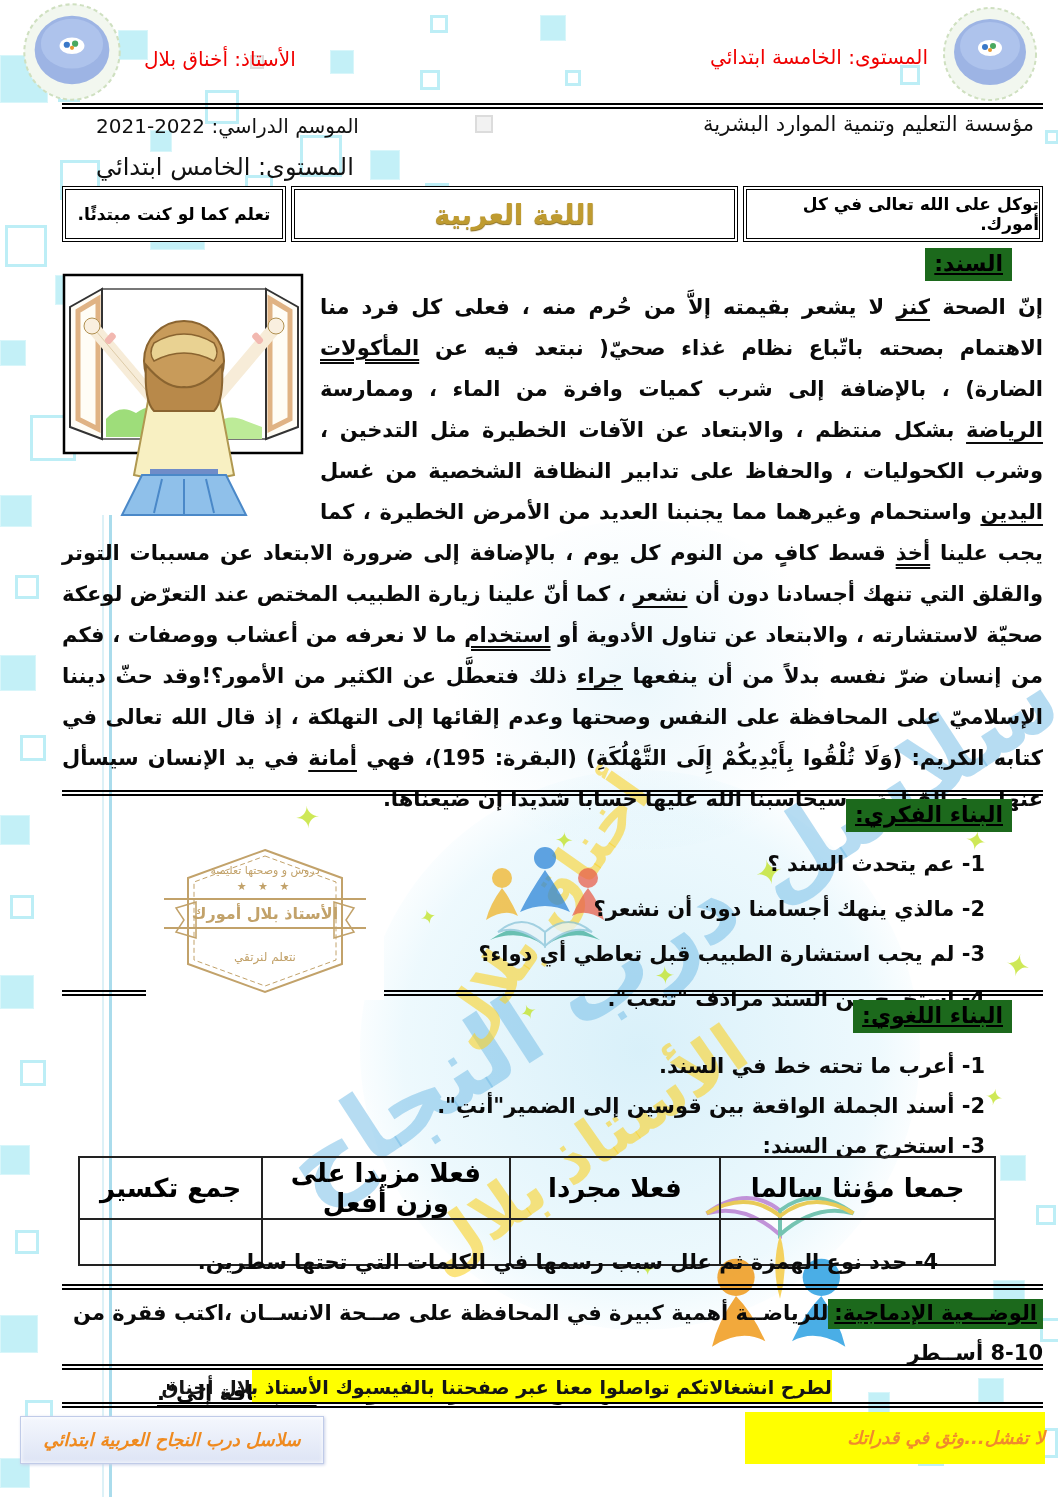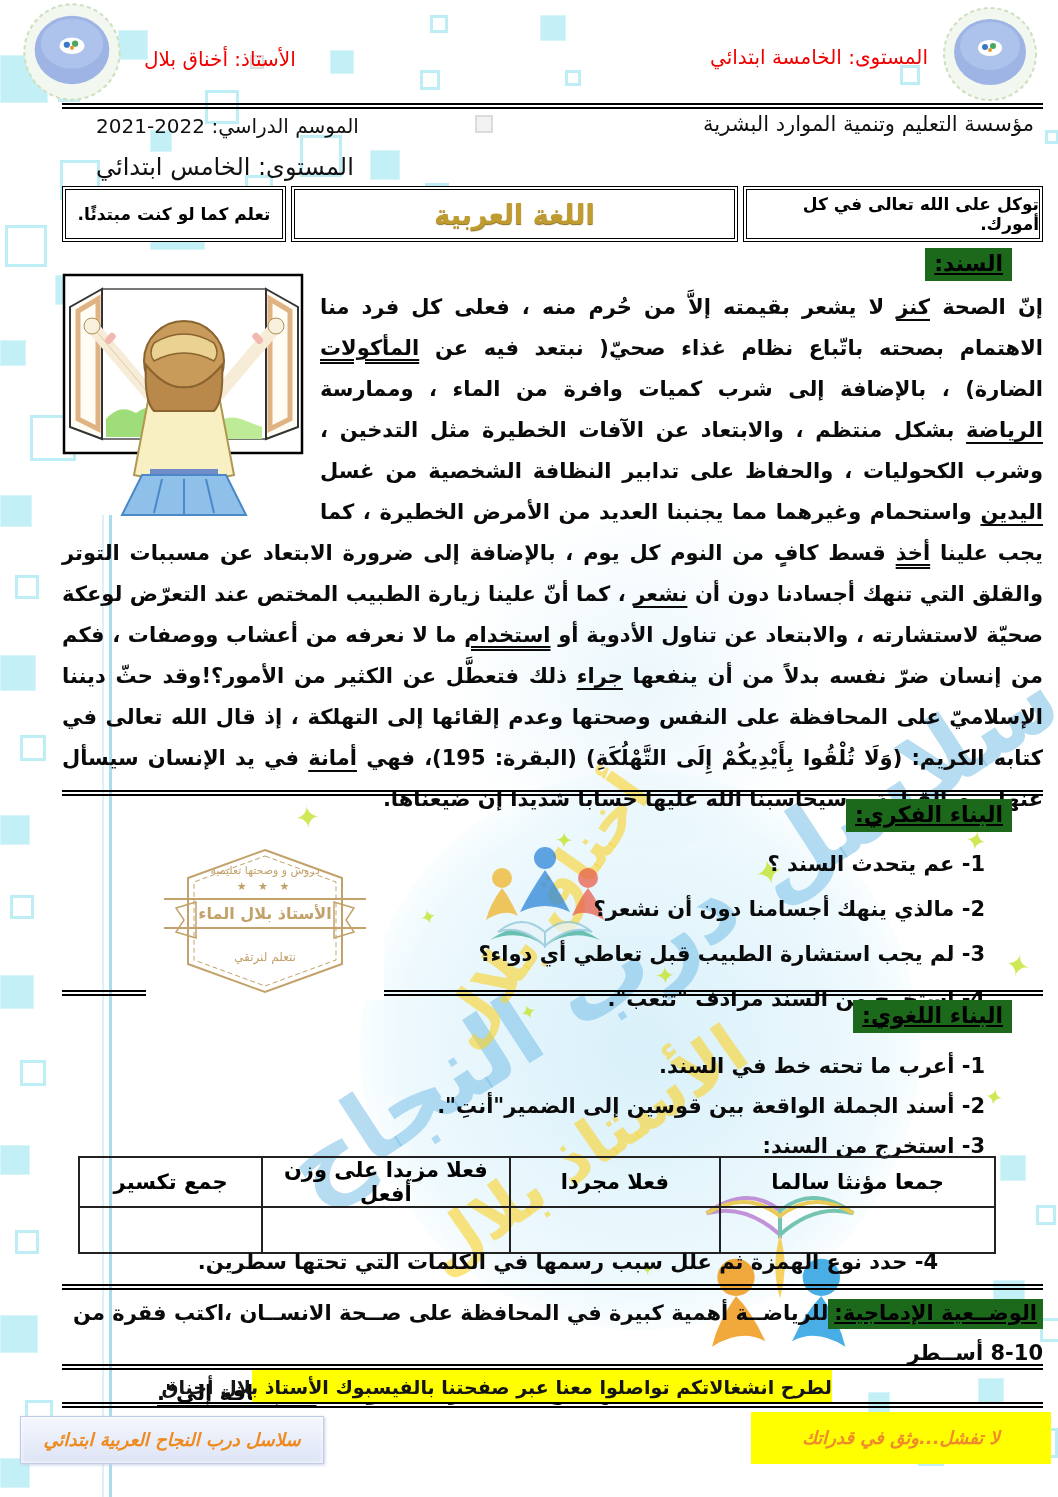--- a/index.html
+++ b/index.html
@@ -38,39 +38,39 @@
   .passage .u1{text-decoration:underline;text-underline-offset:5px;}
   .passage .u2{text-decoration:underline;text-decoration-style:double;text-underline-offset:4px;}
   .girl-img{float:left;width:244px;height:248px;margin:-18px 14px 4px 0;}
   
   .qlist{position:absolute;left:62px;width:981px;padding:0;margin:0;list-style:none;font-size:21px;font-weight:bold;color:#0a0a0a;}
   .qlist li{padding-right:58px;line-height:45px;}
   .qlist.tight li{line-height:40px;}
   .qline{position:absolute;font-size:21px;font-weight:bold;color:#0a0a0a;text-align:right;}
   
   .ext-table{position:absolute;left:78px;top:1156px;width:918px;border-collapse:collapse;direction:rtl;}
-  .ext-table th,.ext-table td{border:2px solid #222;font-size:21px;font-weight:bold;text-align:center;padding:0;background:transparent;}
+  .ext-table th,.ext-table td{border:2px solid #222;font-size:26px;font-weight:bold;text-align:center;padding:0;background:transparent;}
   .ext-table th{height:40px;}
   .ext-table td{height:44px;}
   
   .stamp-box{position:absolute;left:146px;top:842px;width:238px;height:158px;background:#fff;z-index:3;}
   .stamp-inner{position:absolute;inset:0;color:#c2a26a;text-align:center;}
   .stamp-top{position:absolute;top:22px;left:0;right:0;font-size:11px;letter-spacing:1px;}
   .stamp-stars{position:absolute;top:38px;left:0;right:0;font-size:11px;letter-spacing:4px;}
   .stamp-band{position:absolute;top:56px;left:18px;right:18px;border-top:2px solid #c2a26a;border-bottom:2px solid #c2a26a;padding:4px 0;font-size:16px;font-weight:bold;}
   .stamp-bottom{position:absolute;top:108px;left:0;right:0;font-size:12px;}
   
   .idmajia{position:absolute;left:62px;top:1293px;width:981px;font-size:21px;font-weight:bold;line-height:40px;color:#0a0a0a;text-align:right;}
   .idmajia .l2{padding-left:95px;text-align:left;}
   .u-bold{text-decoration:underline;text-underline-offset:5px;}
   
   .fb-strip{position:absolute;left:252px;top:1370px;width:580px;height:34px;background:#ffff00;color:#151515;font-weight:bold;font-size:19px;line-height:34px;text-align:center;white-space:nowrap;}
   
   .footer-left{position:absolute;left:20px;top:1416px;width:302px;height:46px;background:linear-gradient(#f4f7fd,#dde4f5);border:1px solid #c0cbe8;box-shadow:inset 0 0 4px #ffffff,1px 1px 3px #c8d0e8;color:#ef8a1f;font-weight:bold;font-style:italic;font-size:18px;line-height:46px;text-align:center;}
-  .footer-right{position:absolute;left:745px;top:1412px;width:300px;height:52px;background:#ffff00;color:#f08a2d;font-weight:bold;font-style:italic;font-size:18px;line-height:52px;text-align:center;margin-left:6px;}
+  .footer-right{position:absolute;left:745px;top:1412px;width:300px;height:52px;background:#ffff00;color:#f08a2d;font-weight:bold;font-style:italic;font-size:18px;line-height:52px;text-align:right;}
 </style>
 </head>
 <body>
 
 <div class="page">
 
   <div class="layer-squares" id="squares">
       <div class="sq f" style="left: 0px; top: 55px; width: 48px; height: 48px;"></div>
       <div class="sq o" style="left: 58px; top: 80px; width: 22px; height: 22px;"></div>
       <div class="sq f" style="left: 118px; top: 30px; width: 30px; height: 30px;"></div>
@@ -256,21 +256,21 @@
     <div class="stamp-box">
       <svg width="238" height="158" viewBox="0 0 238 158" style="position:absolute;inset:0;">
         <polygon points="119,8 196,36 196,122 119,150 42,122 42,36" fill="none" stroke="#c2a26a" stroke-width="2"></polygon>
         <polygon points="119,14 190,40 190,118 119,144 48,118 48,40" fill="none" stroke="#c2a26a" stroke-width="1" stroke-dasharray="5 3"></polygon>
         <polygon points="30,66 50,60 50,96 30,90 38,78" fill="none" stroke="#c2a26a" stroke-width="1.5"></polygon>
         <polygon points="208,66 188,60 188,96 208,90 200,78" fill="none" stroke="#c2a26a" stroke-width="1.5"></polygon>
       </svg>
       <div class="stamp-inner">
         <div class="stamp-top">دروس و وصحتها تعليمية</div>
         <div class="stamp-stars">★ ★ ★</div>
-        <div class="stamp-band">الأستاذ بلال الماء</div>
+        <div class="stamp-band">الأستاذ بلال أمورك</div>
         <div class="stamp-bottom">نتعلم لنرتقي</div>
       </div>
     </div>
 
     <div class="rule" style="top:990px;"></div>
 
     <div class="glabel" style="top:1000px;right:46px;">البناء اللغوي:</div>
     <ul class="qlist tight" style="top:1046px;">
       <li>1- أعرب ما تحته خط في السند.</li>
       <li>2- أسند الجملة الواقعة بين قوسين إلى الضمير"أنتِ".</li>

